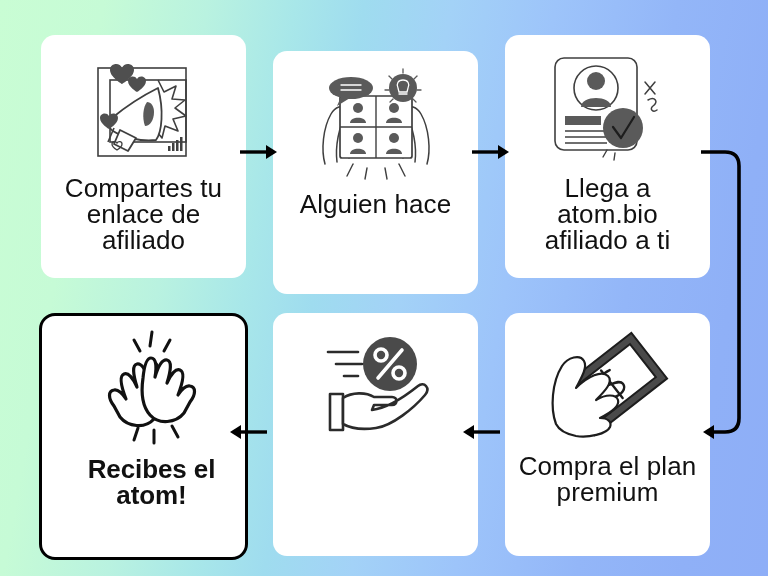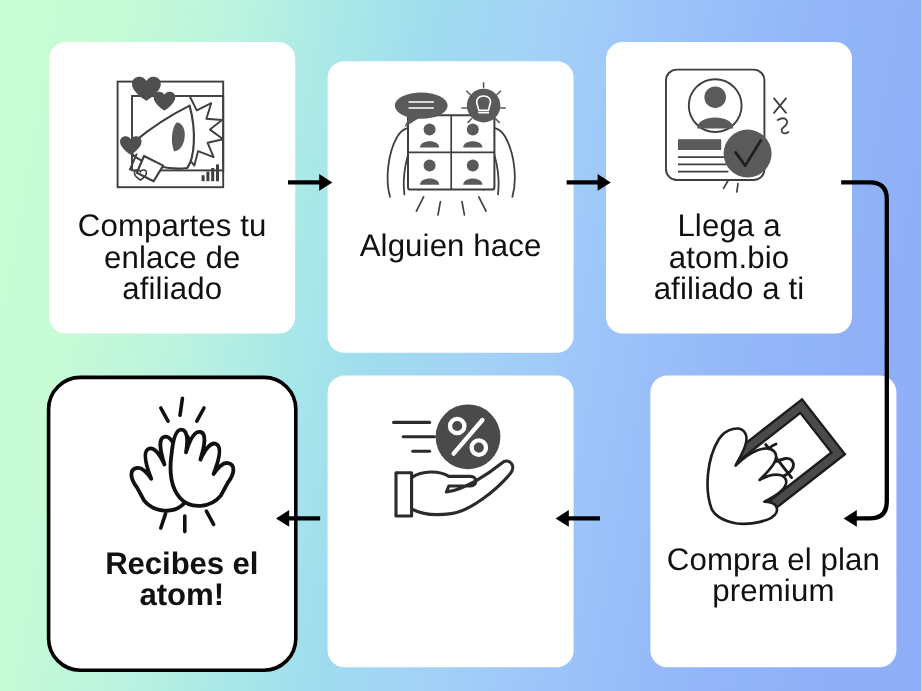--- a/index.html
+++ b/index.html
@@ -32,21 +32,21 @@
     width:205px; height:243px;
     background:#ffffff;
     border-radius:14px;
     display:flex;
     flex-direction:column;
     align-items:center;
     justify-content:flex-start;
   }
   .card.highlight {
     border:3px solid #000000;
-    border-radius:28px;
+    border-radius:16px;
     padding-left:16px;
   }
   .icon-wrap {
     height:140px;
     width:100%;
     display:flex;
     align-items:center;
     justify-content:center;
     padding-top:6px;
   }
@@ -64,21 +64,21 @@
     font-weight:700;
     letter-spacing:-0.1px;
   }
 
   
   #card-1 { left:41px;  top:35px; }
   #card-2 { left:273px; top:35px;margin-top:16px; }
   #card-3 { left:505px; top:35px; }
   #card-4 { left:39px;  top:313px; width:209px; height:247px; }
   #card-5 { left:273px; top:313px; }
-  #card-6 { left:505px; top:313px;margin-left:37px; }
+  #card-6 { left:505px; top:313px; }
 
   
   .arrow { position:absolute; }
   #arrow-1 { left:240px; top:141px; }
   #arrow-2 { left:472px; top:141px; }
   #arrow-3 { left:462px; top:421px; }
   #arrow-4 { left:229px; top:421px; }
   #connector { position:absolute; left:695px; top:138px; }
 
   svg { display:block; }

